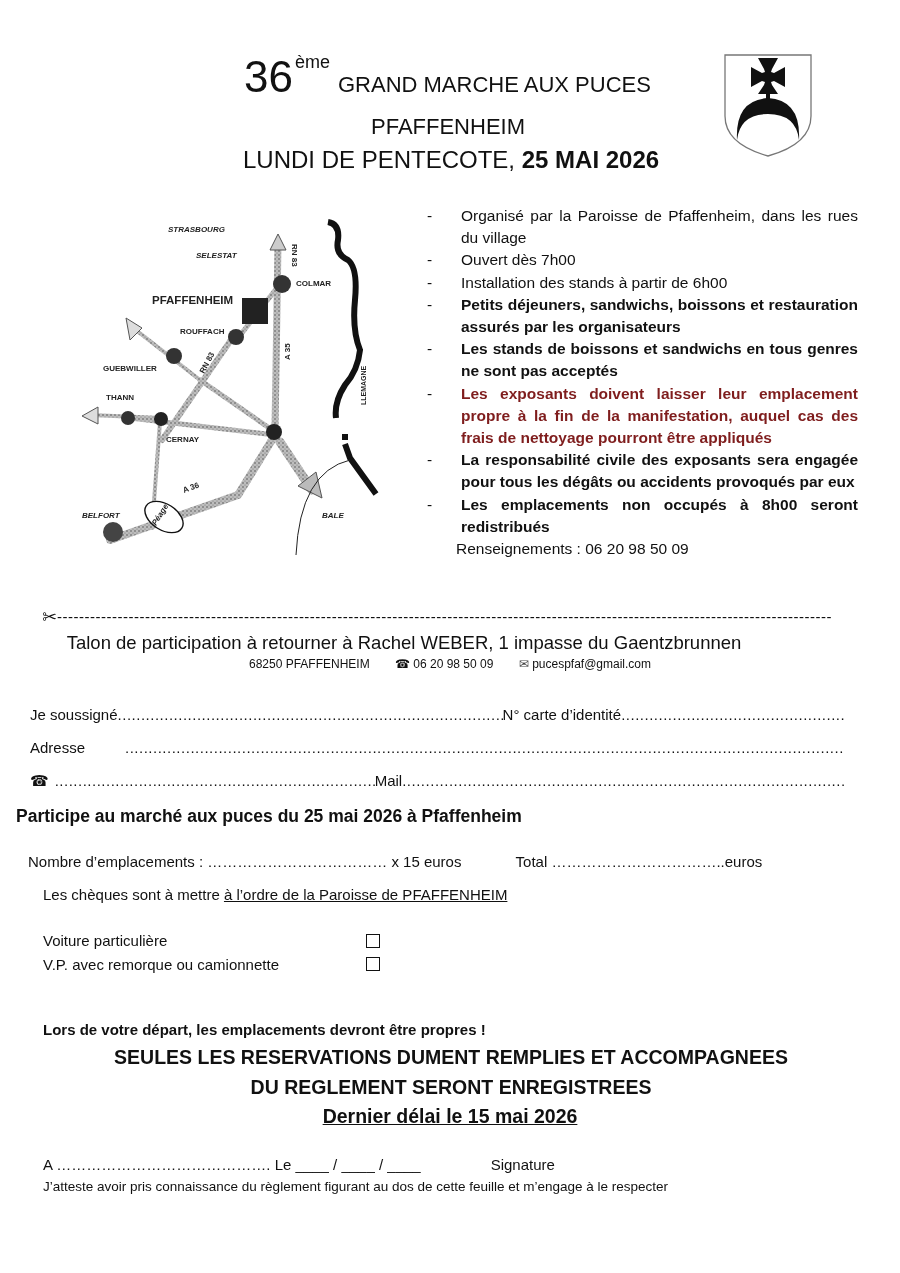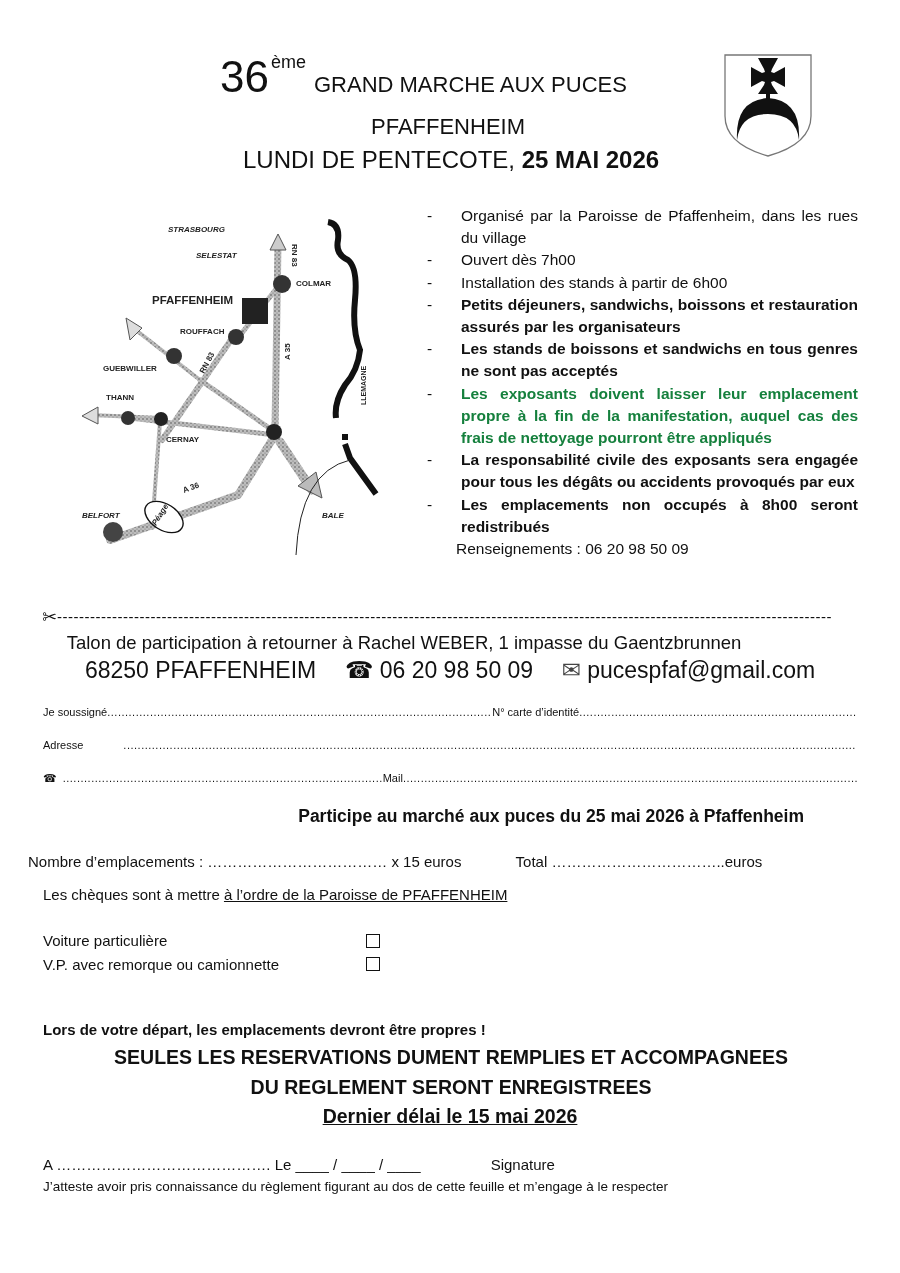--- a/index.html
+++ b/index.html
@@ -1,57 +1,57 @@
 <!DOCTYPE html>
 <html><head>
 <meta charset="utf-8">
 <style>
   html, body { margin: 0; padding: 0; background: #ffffff; }
   body { width: 900px; height: 1273px; position: relative; overflow: hidden;
          font-family: "Liberation Sans", "DejaVu Sans", sans-serif; color: #111; }
   .abs { position: absolute; }
 
   
-  .title-line1 { left: 220px; top: 52px; white-space: nowrap; text-align: right; }
+  .title-line1 { left: 244px; top: 52px; white-space: nowrap; text-align: right; }
   .num36 { font-size: 44px; line-height: 50px; }
   .sup { font-size: 18px; vertical-align: 24px; margin-left: 2px; }
   .grand { font-size: 22px; margin-left: 8px; }
   .title-line3 { left: 243px; top: 146px; font-size: 24px; white-space: nowrap; }
   .title-line3 b { font-weight: bold; }
 
   .crest { left: 722px; top: 52px; width: 92px; height: 106px; }
 
   
   .map { left: 70px; top: 210px; width: 320px; height: 350px; }
   .map text { font-family: "Liberation Sans", sans-serif; font-weight: bold; fill: #222; }
 
   
   .info { left: 422px; top: 205px; width: 436px; font-size: 15.5px; line-height: 22.2px; }
   .info .item { display: flex; }
   .info .dash { width: 34px; flex: none; padding-left: 5px; }
   .info .txt { flex: 1; text-align: justify; }
   .info .bold { font-weight: bold; }
-  .info .blue { font-weight: bold; color: #15803d; }
+  .info .blue { font-weight: bold; color: #7f1d1d; }
   .info .plain { padding-left: 34px; }
 
   
   .cut { left: 42px; top: 606px; width: 815px; height: 22px; white-space: nowrap; overflow: hidden; font-size: 15px; }
   .cut .sc { font-size: 18px; vertical-align: -1px; }
   .cut .dashes { letter-spacing: 0.5px; }
 
   .talon1 { left: 0; width: 808px; top: 632px; text-align: center; font-size: 18.5px; }
-  .talon2 { left: 0; width: 900px; top: 657px; text-align: center; font-size: 23px; }
+  .talon2 { left: 0; width: 900px; top: 657px; text-align: center; font-size: 12px; }
   .talon2 .gap { display: inline-block; width: 22px; }
 
   
-  .fline { left: 43px; width: 814px; font-size: 11px; white-space: nowrap; overflow: hidden; display: flex; }
+  .fline { left: 30px; width: 814px; font-size: 15px; white-space: nowrap; overflow: hidden; display: flex; }
   .fline .dots { flex: 1; overflow: hidden; letter-spacing: 0.5px; }
   .fline .dots::before { content: "..............................................................................................................................................................................................................................................................."; }
 
-  .heading-participe { left: 8px; width: 796px; top: 806px; text-align: right; font-size: 17.5px; font-weight: bold; }
+  .heading-participe { left: 16px; width: 796px; top: 806px; text-align: left; font-size: 17.5px; font-weight: bold; }
 
   .row-nombre { left: 28px; top: 853px; font-size: 15px; white-space: nowrap; }
   .row-cheques { left: 43px; top: 886px; font-size: 15px; white-space: nowrap; }
   .row-cheques u { text-decoration: underline; }
 
   .veh { left: 43px; font-size: 15px; white-space: nowrap; }
   .checkbox { width: 12px; height: 12px; border: 1.6px solid #111; background: #fff; cursor: pointer; }
 
   .depart { left: 43px; top: 1001px; font-size: 15px; font-weight: bold; margin-top: 20px; }
 

